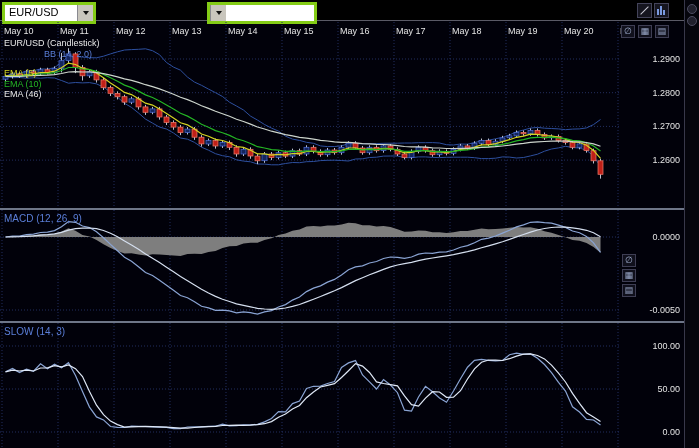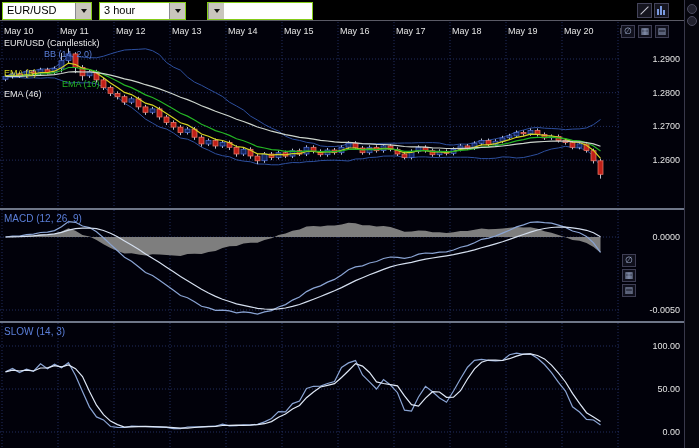--- a/index.html
+++ b/index.html
@@ -1,21 +1,21 @@
 <!DOCTYPE html>
 <html><head>
 <meta charset="utf-8">
 <style>
   html,body{margin:0;padding:0;background:#000;}
   .app{position:relative;width:699px;height:448px;background:#01010a;overflow:hidden;
        font-family:"Liberation Sans",sans-serif;}
   
   .toolbar{position:absolute;left:0;top:0;width:699px;height:21px;background:#000;
            border-bottom:1px solid #5a5a66;box-sizing:border-box;}
-  .combo{position:absolute;top:2px;height:16px;background:#fff;border:1px solid #84cc16;
+  .combo{position:absolute;top:2px;height:16px;background:#fff;border:3px solid #84cc16;
          display:flex;align-items:stretch;}
   .combo-text{flex:1;font-size:11px;color:#000;padding:1px 4px;white-space:nowrap;overflow:hidden;}
   .combo-btn{width:15px;background:#c9c6bd;border-left:1px solid #8a8a90;display:flex;
              align-items:center;justify-content:center;}
   .arr{width:0;height:0;border-left:3px solid transparent;border-right:3px solid transparent;
        border-top:4px solid #111;}
   .tool-btn{position:absolute;top:3px;width:15px;height:15px;background:#15151f;
             border:1px solid #44445a;box-sizing:border-box;display:flex;align-items:center;justify-content:center;}
   .diag{width:11px;height:1px;background:#c8c8d4;transform:rotate(-45deg);}
   .bars{display:flex;align-items:flex-end;}
@@ -46,26 +46,20 @@
   #round-1{top:4px;} #round-2{top:16px;}
 </style>
 </head>
 <body>
 
 <div class="app">
 
   <div class="toolbar">
     <div class="combo" style="left:2px;width:88px">
       <span class="combo-text">EUR/USD</span>
-      <span class="combo-btn">
-          <i class="arr"></i>
-        </span>
-    </div>
-    <div class="combo" style="left:99px;width:85px">
-      <span class="combo-text">3 hour</span>
       <span class="combo-btn">
           <i class="arr"></i>
         </span>
     </div>
     <div class="combo" style="left:207px;width:104px">
       <span class="combo-btn">
           <i class="arr"></i>
         </span>
     </div>
     <div class="tool-btn" style="left:637px">
@@ -289,21 +283,21 @@
       <rect x="598" y="138.8" width="5" height="13.5" fill="#c02018" stroke="#e87868" stroke-width="0.75"></rect>
       <polyline points="5.5,54.5 12.5,53.7 19.5,53.8 26.5,52.5 33.5,52.0 40.5,50.6 47.5,50.6 54.5,49.2 61.5,45.7 68.5,41.1 75.5,42.5 82.5,46.3 89.5,47.5 96.5,51.0 103.5,55.8 110.5,61.0 117.5,65.6 124.5,70.4 131.5,72.6 138.5,76.7 145.5,81.2 152.5,83.1 159.5,87.0 166.5,91.5 173.5,96.0 180.5,100.8 187.5,102.9 194.5,107.0 201.5,112.0 208.5,114.2 215.5,117.4 222.5,118.5 229.5,120.8 236.5,124.5 243.5,125.4 250.5,128.3 257.5,131.8 264.5,131.9 271.5,133.1 278.5,132.3 285.5,132.9 292.5,131.5 299.5,131.7 306.5,129.5 313.5,129.5 320.5,130.5 327.5,129.7 334.5,130.0 341.5,128.4 348.5,126.0 355.5,126.0 362.5,127.6 369.5,126.8 376.5,127.4 383.5,126.3 390.5,126.6 397.5,128.4 404.5,130.8 411.5,130.3 418.5,128.6 425.5,128.6 432.5,130.0 439.5,129.8 446.5,130.3 453.5,129.3 460.5,127.5 467.5,127.0 474.5,125.1 481.5,122.9 488.5,122.8 495.5,121.6 502.5,119.7 509.5,117.7 516.5,115.3 523.5,114.1 530.5,112.2 537.5,112.3 544.5,113.5 551.5,113.8 558.5,115.4 565.5,117.1 572.5,119.9 579.5,120.5 586.5,123.3 593.5,128.4 600.5,136.4" fill="none" stroke="#d4d422" stroke-width="1.2"></polyline>
       <polyline points="5.5,54.5 12.5,54.1 19.5,54.1 26.5,53.3 33.5,52.9 40.5,52.0 47.5,51.7 54.5,50.7 61.5,48.5 68.5,45.5 75.5,45.5 82.5,47.0 89.5,47.5 96.5,49.4 103.5,52.4 110.5,55.8 117.5,59.3 124.5,63.1 131.5,65.6 138.5,69.1 145.5,72.9 152.5,75.5 159.5,79.0 166.5,82.9 173.5,86.9 180.5,91.2 187.5,94.1 194.5,97.9 201.5,102.3 208.5,105.2 215.5,108.6 222.5,110.8 229.5,113.4 236.5,116.8 243.5,118.7 250.5,121.5 257.5,124.7 264.5,126.0 271.5,127.7 278.5,128.2 285.5,129.3 292.5,129.2 299.5,129.7 306.5,128.9 313.5,129.0 320.5,129.7 327.5,129.4 334.5,129.6 341.5,128.8 348.5,127.4 355.5,127.2 362.5,127.8 369.5,127.4 376.5,127.6 383.5,126.9 390.5,127.0 397.5,127.9 404.5,129.3 411.5,129.3 418.5,128.6 425.5,128.6 432.5,129.3 439.5,129.3 446.5,129.7 453.5,129.3 460.5,128.3 467.5,127.9 474.5,126.7 481.5,125.2 488.5,124.7 495.5,123.7 502.5,122.3 509.5,120.8 516.5,118.9 523.5,117.6 530.5,115.9 537.5,115.3 544.5,115.4 551.5,115.2 558.5,115.8 565.5,116.7 572.5,118.3 579.5,118.9 586.5,120.7 593.5,124.0 600.5,129.1" fill="none" stroke="#24b424" stroke-width="1.2"></polyline>
       <polyline points="5.5,54.5 12.5,54.3 19.5,54.3 26.5,54.0 33.5,53.7 40.5,53.3 47.5,53.1 54.5,52.6 61.5,51.5 68.5,50.0 75.5,49.6 82.5,50.0 89.5,49.9 96.5,50.6 103.5,51.7 110.5,53.2 117.5,54.9 124.5,56.8 131.5,58.4 138.5,60.4 145.5,62.7 152.5,64.6 159.5,66.9 166.5,69.5 173.5,72.2 180.5,75.2 187.5,77.6 194.5,80.5 201.5,83.7 208.5,86.4 215.5,89.3 222.5,91.7 229.5,94.3 236.5,97.2 243.5,99.5 250.5,102.1 257.5,105.0 264.5,107.0 271.5,109.2 278.5,110.9 285.5,112.7 292.5,113.9 299.5,115.3 306.5,116.1 313.5,117.1 320.5,118.3 327.5,119.0 334.5,119.9 341.5,120.3 348.5,120.4 355.5,120.8 362.5,121.6 369.5,121.9 376.5,122.4 383.5,122.5 390.5,122.9 397.5,123.6 404.5,124.5 411.5,124.9 418.5,124.9 425.5,125.2 432.5,125.8 439.5,126.0 446.5,126.5 453.5,126.5 460.5,126.3 467.5,126.3 474.5,125.9 481.5,125.3 488.5,125.1 495.5,124.7 502.5,124.0 509.5,123.2 516.5,122.2 523.5,121.4 530.5,120.4 537.5,119.8 544.5,119.5 551.5,119.1 558.5,119.1 565.5,119.2 572.5,119.7 579.5,119.8 586.5,120.5 593.5,121.9 600.5,124.3" fill="none" stroke="#ccd4cc" stroke-width="1.2"></polyline>
     </svg>
 
   <div class="legend">
     <div style="color: rgb(232, 232, 232);">EUR/USD (Candlestick)</div>
     <div style="color: rgb(91, 127, 217); margin-left: 40px;">BB (14, 2.0)</div>
     <div style="color: rgb(212, 212, 34); margin-top: 9px;">EMA (5)</div>
-    <div style="color: rgb(36, 180, 36); text-align: right;">EMA (10)</div>
+    <div style="color: rgb(36, 180, 36);">EMA (10)</div>
     <div style="color: rgb(232, 232, 232);">EMA (46)</div>
   </div>
 
   <div class="mini-row">
     <div class="mini-btn">∅</div>
     <div class="mini-btn">▦</div>
     <div class="mini-btn">▤</div>
   </div>
 
   <div class="divider" id="divider-1"></div>

